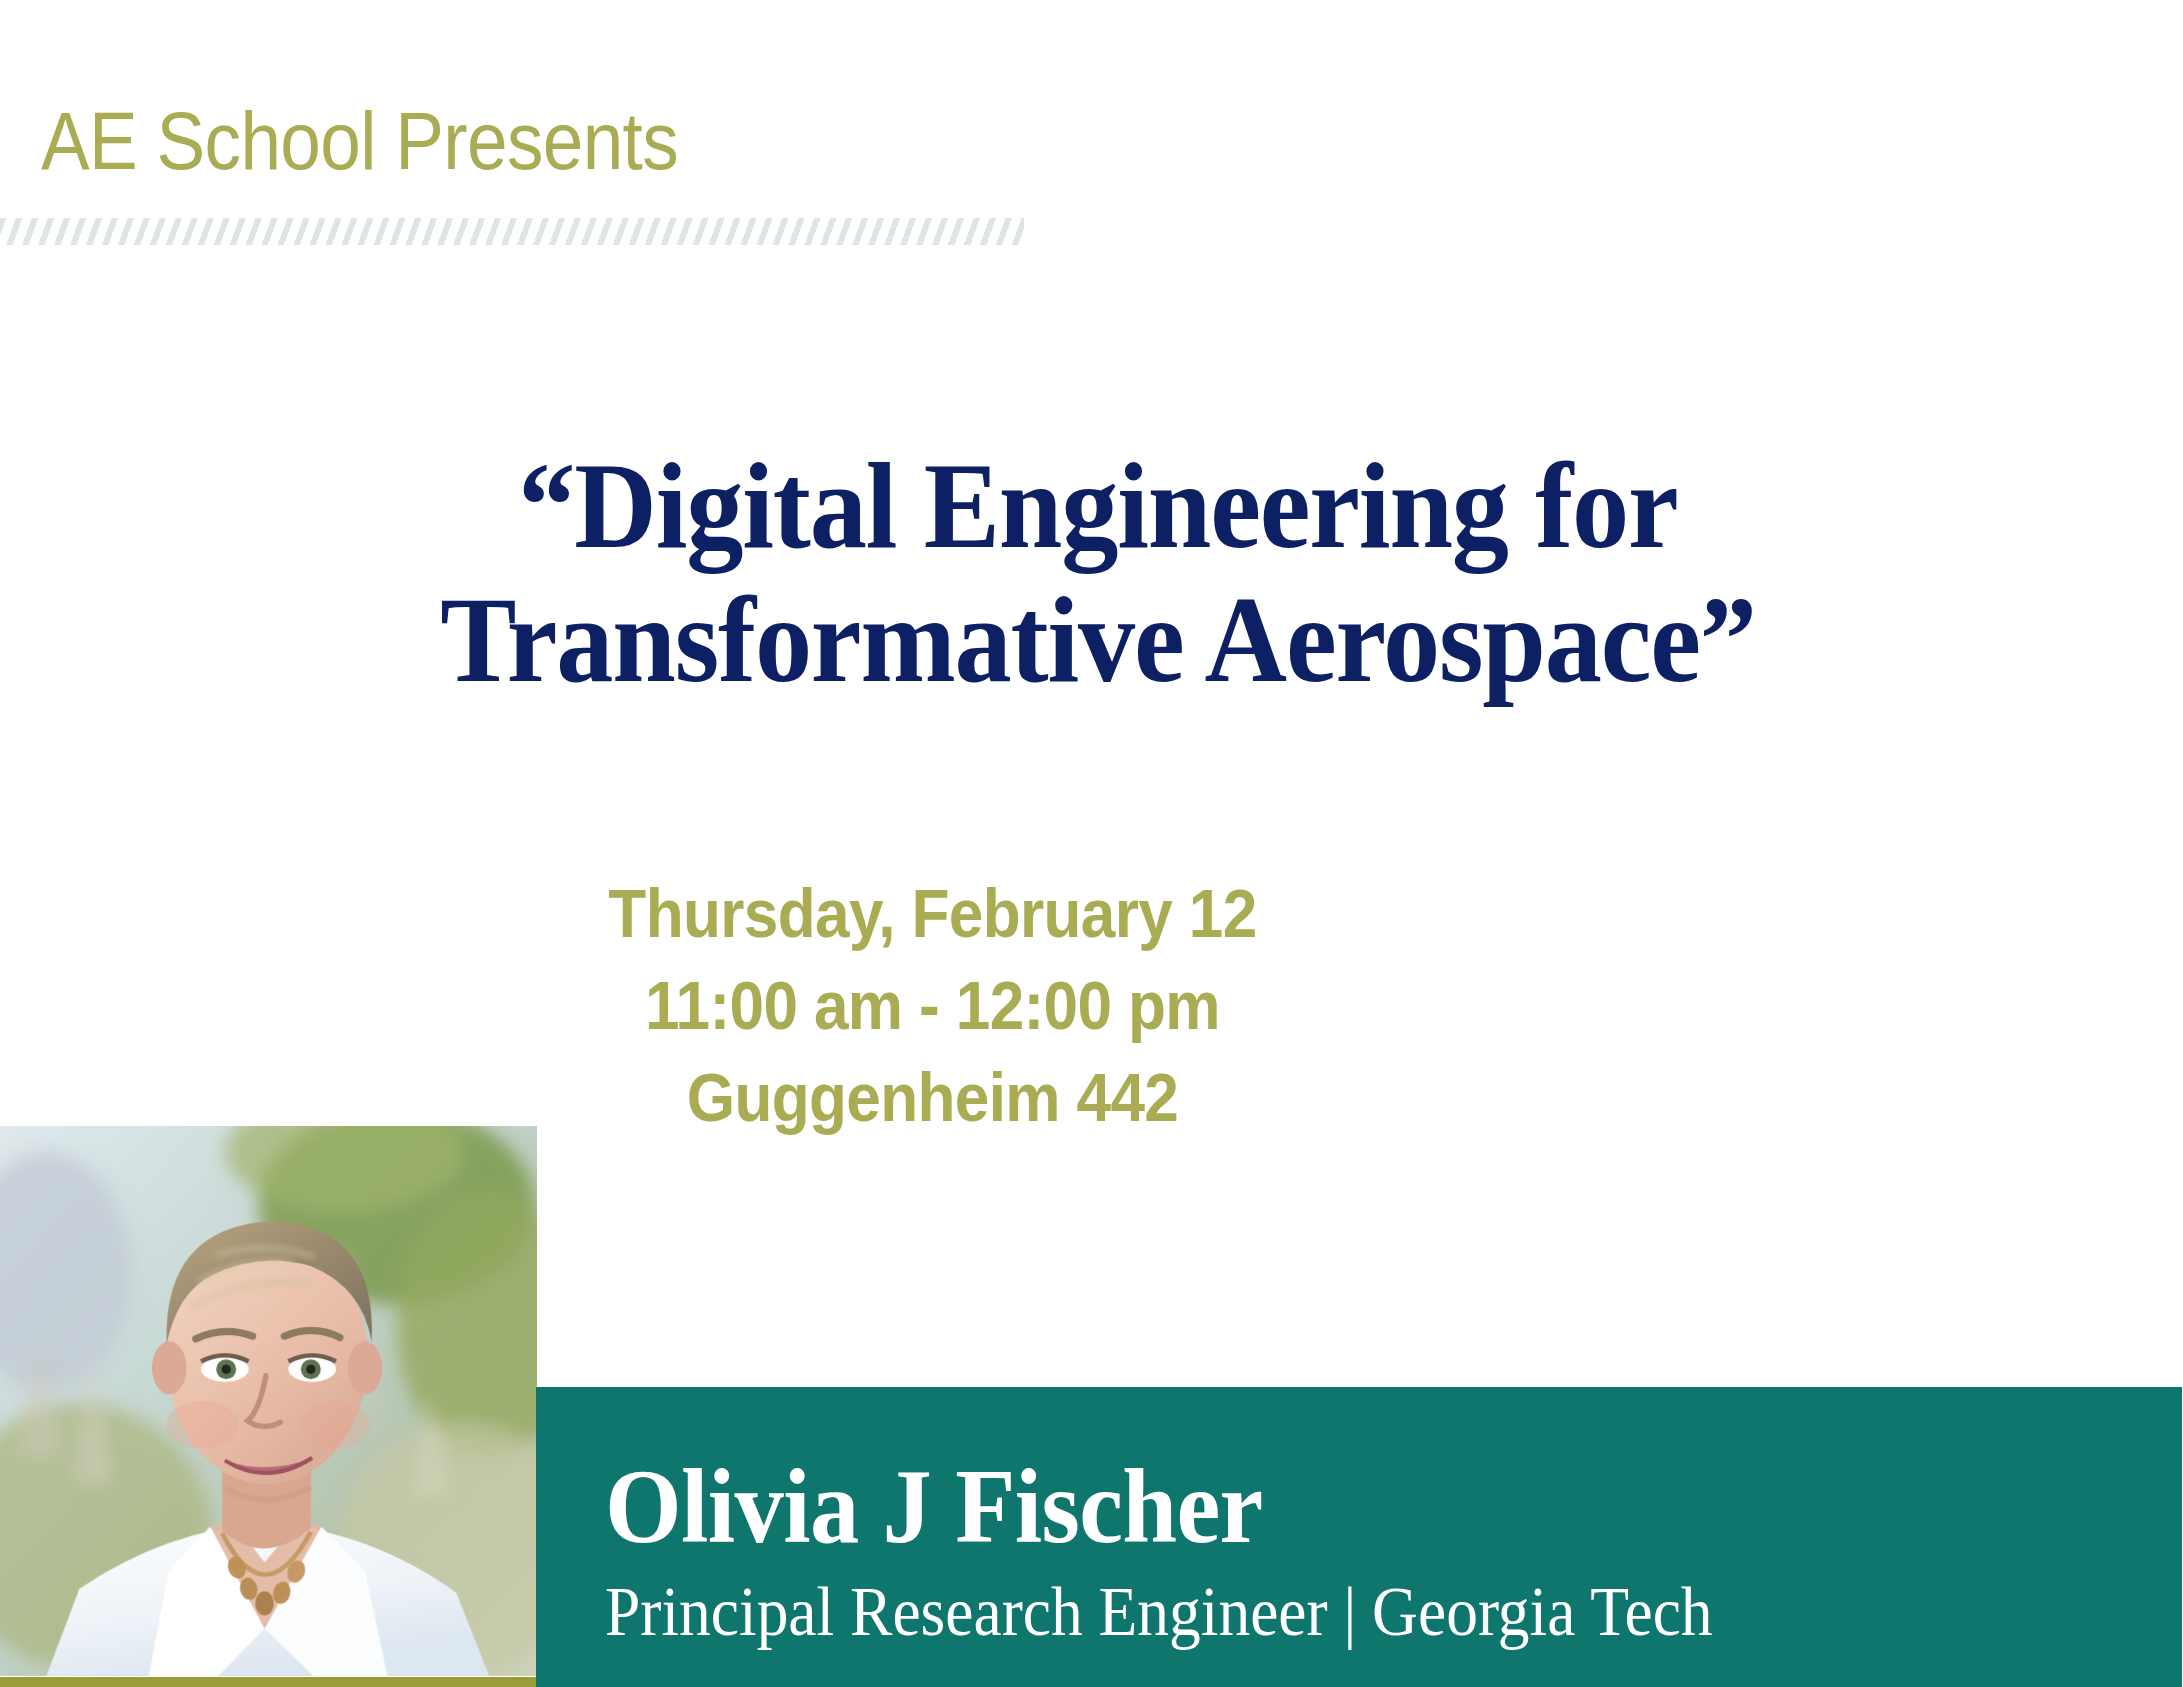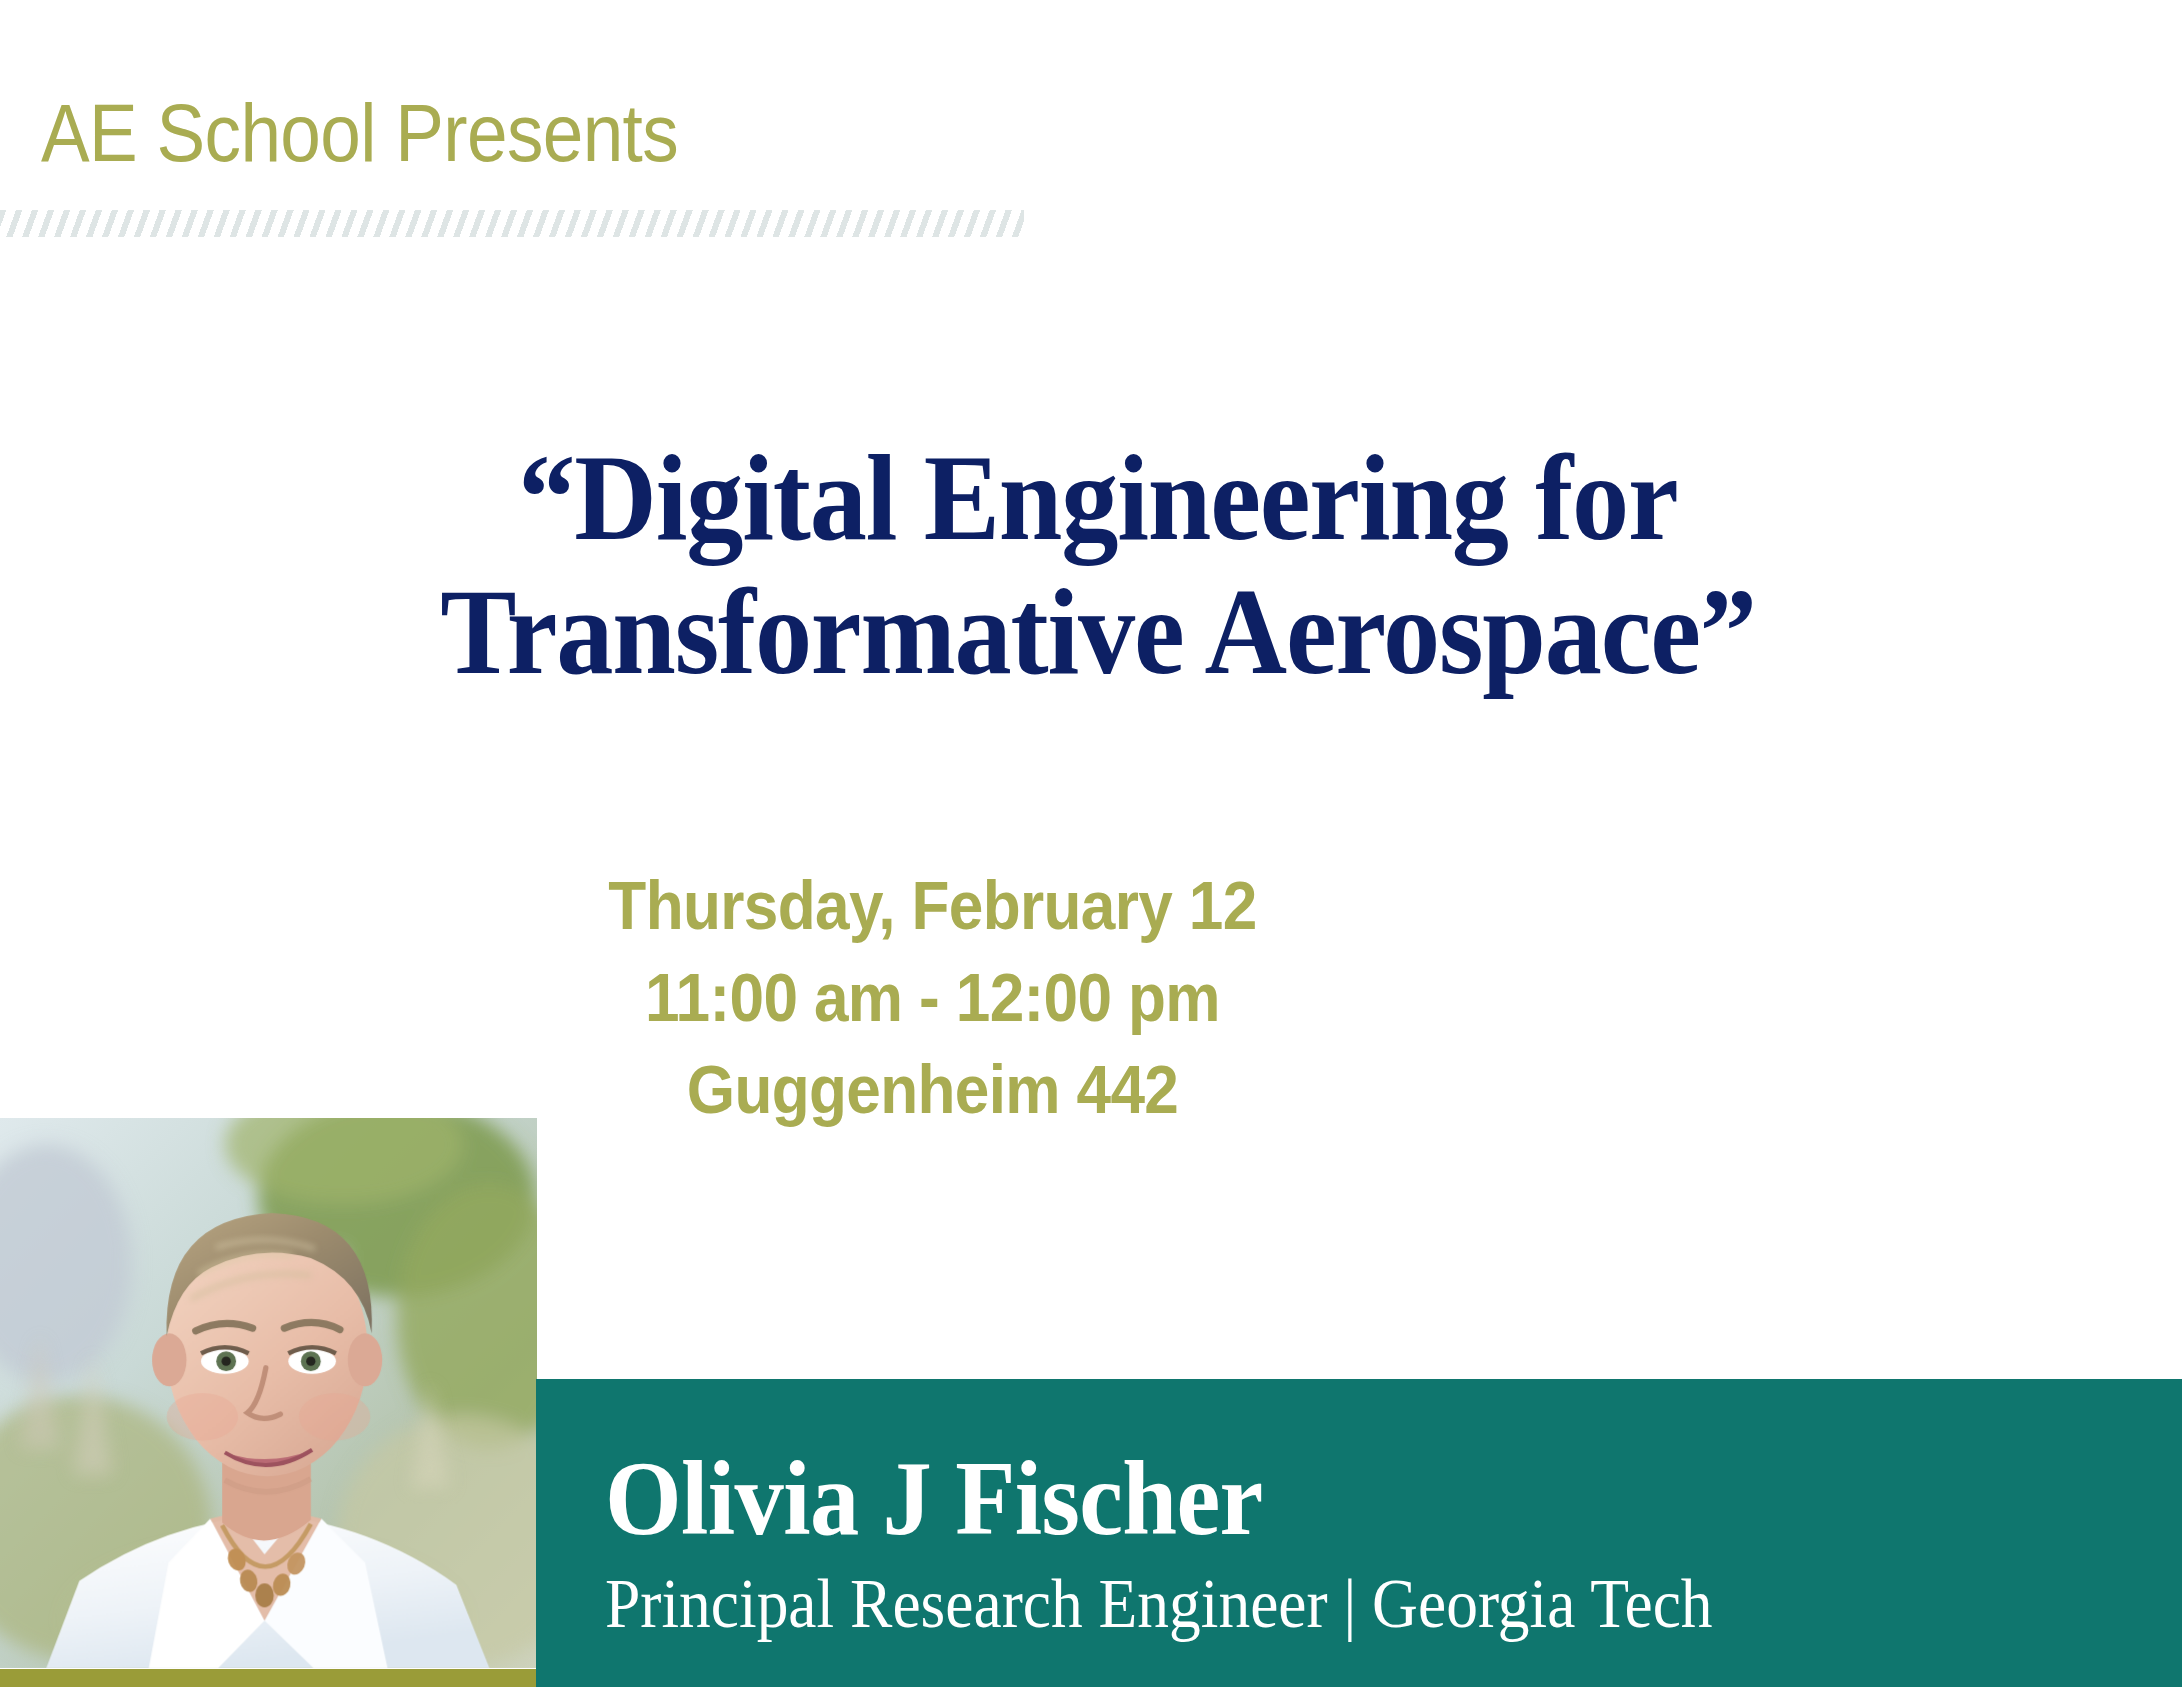--- a/index.html
+++ b/index.html
@@ -7,20 +7,21 @@
   html, body {
     width:2183px; height:1687px;
     background:#ffffff;
     font-family:"Liberation Sans", sans-serif;
     overflow:hidden;
   }
   .flyer {
     position:relative;
     width:2183px; height:1458px;
     background:#ffffff;
+    margin-top:8px;
   }
 
   
   .eyebrow {
     position:absolute;
     left:41px; top:93px;
     font-family:"Liberation Sans", sans-serif;
     font-weight:400;
     font-size:81px;
     line-height:1.0;

